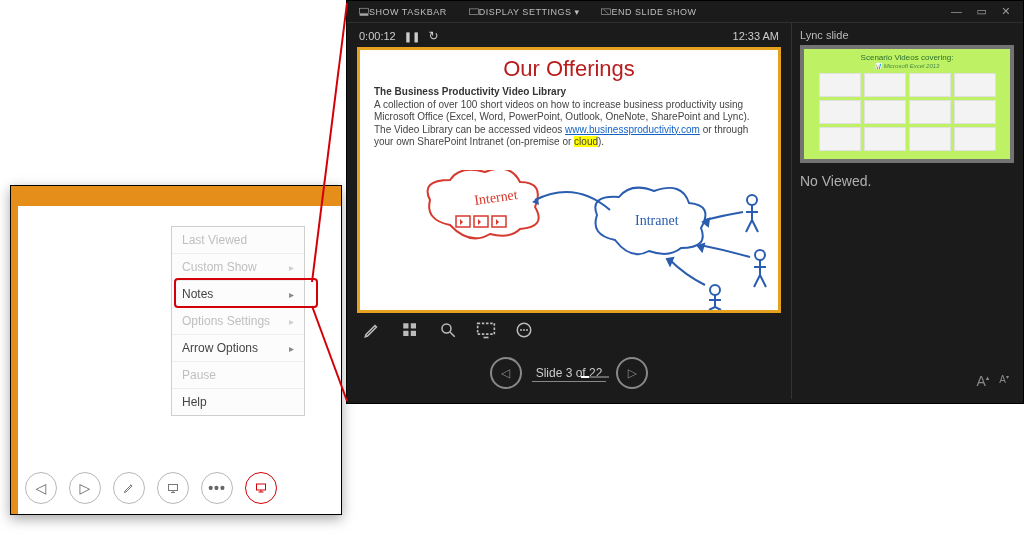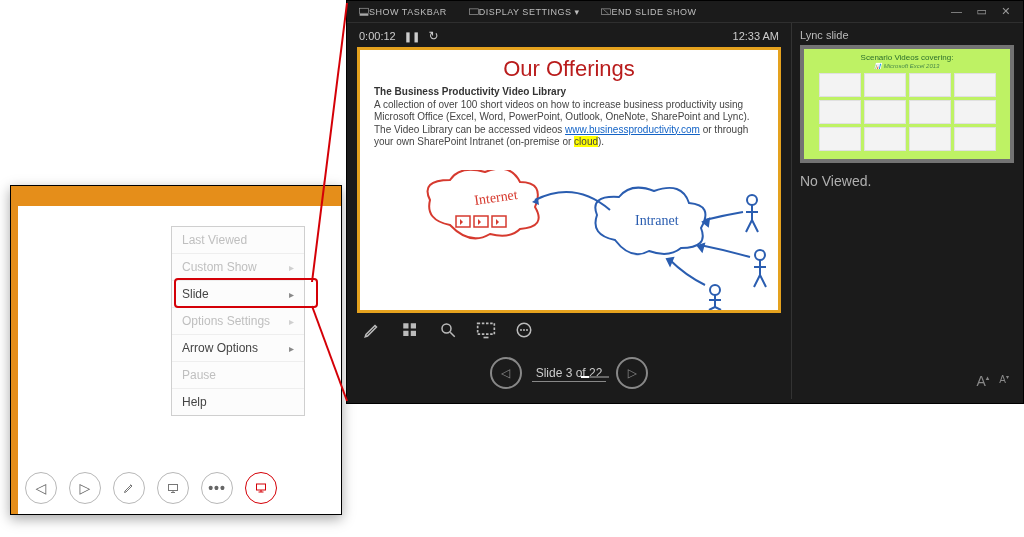--- a/index.html
+++ b/index.html
@@ -274,21 +274,21 @@
 
   <div class="context-menu">
     <div class="menu-item disabled">
       <span>Last Viewed</span>
     </div>
     <div class="menu-item disabled">
       <span>Custom Show</span>
       <span class="arrow">▸</span>
     </div>
     <div class="menu-item">
-      <span>Slide</span>
+      <span>Notes</span>
       <span class="arrow">▸</span>
     </div>
     <div class="menu-item disabled">
       <span>Options Settings</span>
       <span class="arrow">▸</span>
     </div>
     <div class="menu-item">
       <span>Arrow Options</span>
       <span class="arrow">▸</span>
     </div>

